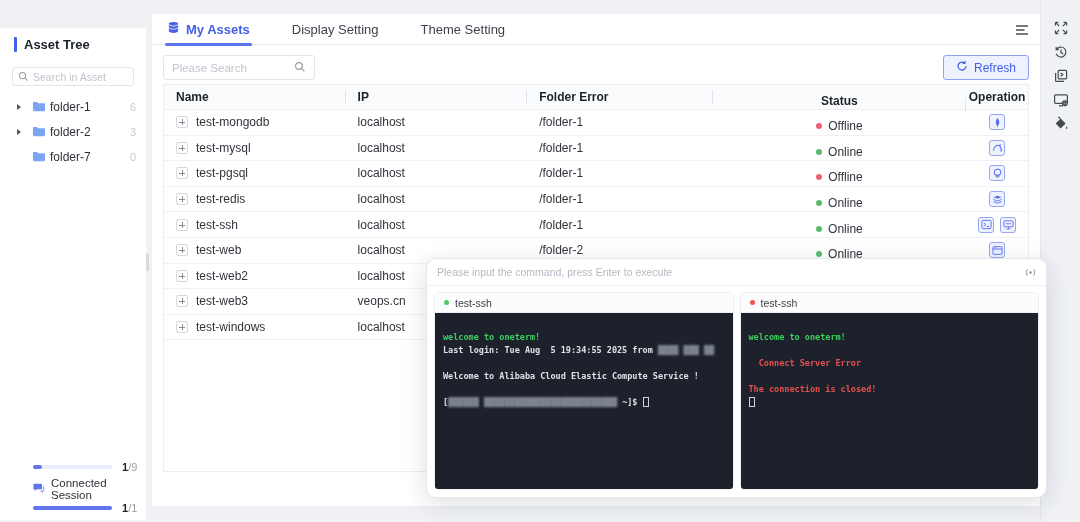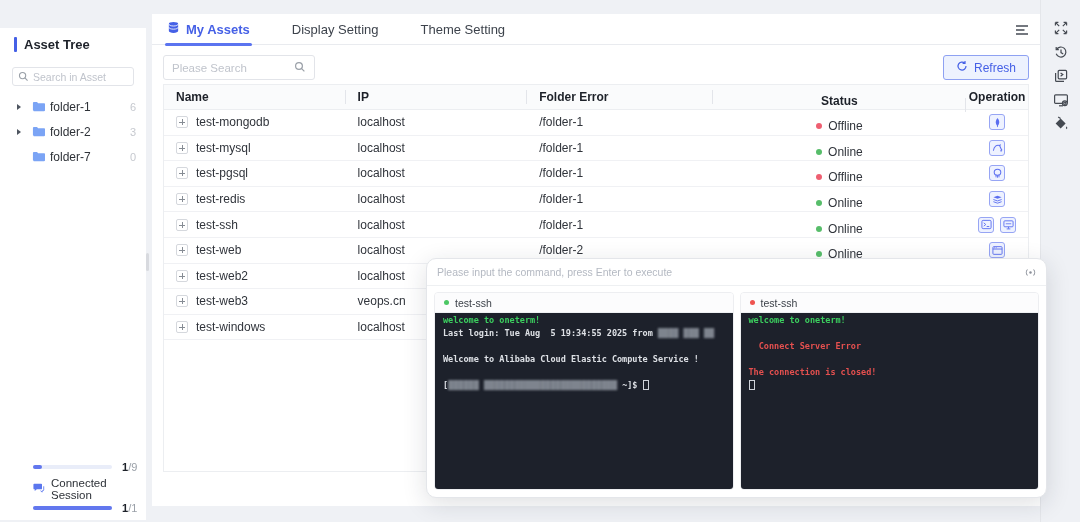--- a/index.html
+++ b/index.html
@@ -69,21 +69,21 @@
   .overlay { position:absolute; left:426px; top:258px; width:621px; height:240px; background:#fff; border:1px solid #e4e6ea; border-radius:10px; box-shadow:0 6px 24px rgba(30,35,50,.14); z-index:10; }
   .cmd-row { height:27px; border-bottom:1px solid #eef0f2; display:flex; align-items:center; padding:0 8px 0 10px; }
   .cmd-row input { flex:1; border:none; outline:none; font-size:10.5px; color:#333; font-family:"Liberation Sans",sans-serif; }
   .cmd-row input::placeholder { color:#b4b9c2; }
   .broadcast { width:15px; height:15px; cursor:pointer; flex:0 0 auto; }
   .panes { display:flex; gap:6px; padding:6px 7px 7px 7px; height:211px; }
   .pane { flex:1; border-radius:4px; overflow:hidden; display:flex; flex-direction:column; border:1px solid #edeef1; }
   .pane-header { height:20px; background:#fcfcfd; border-bottom:1px solid #eef0f2; display:flex; align-items:center; gap:6px; padding-left:9px; }
   .pane-dot { width:5px; height:5px; border-radius:50%; }
   .pane-title { font-size:10.5px; color:#3a3f47; }
-  .pane-body { flex:1; background:#1d212b; padding:1px 8px; font-family:"DejaVu Sans Mono", monospace; font-size:8.5px; font-weight:600; line-height:13px; white-space:pre; overflow:hidden; }
+  .pane-body { flex:1; background:#1d212b; padding:18px 8px; font-family:"DejaVu Sans Mono", monospace; font-size:8.5px; font-weight:600; line-height:13px; white-space:pre; overflow:hidden; }
   .tl-fg { color:#dde0e5; }
   .tl-green { color:#3ccf5f; }
   .tl-red { color:#e5504f; }
   .tl-mask { color:#7e848e; filter:blur(1.1px); }
   .cursor { display:inline-block; width:6px; height:10px; border:1px solid #cfd3da; vertical-align:-2px; }
 </style>
 </head>
 <body>
 
 <div>

